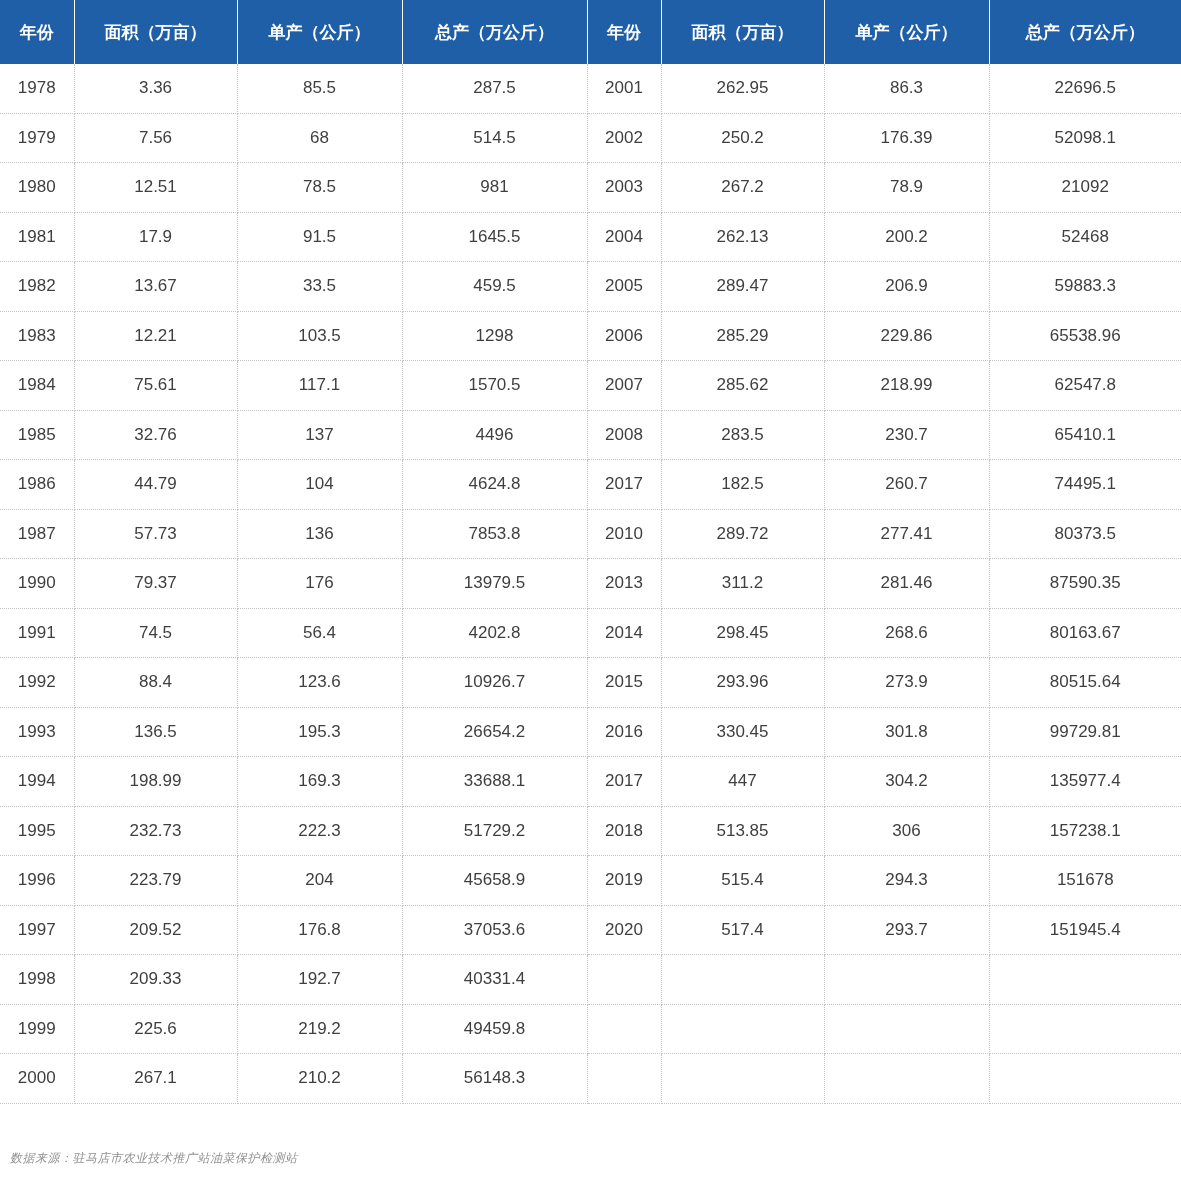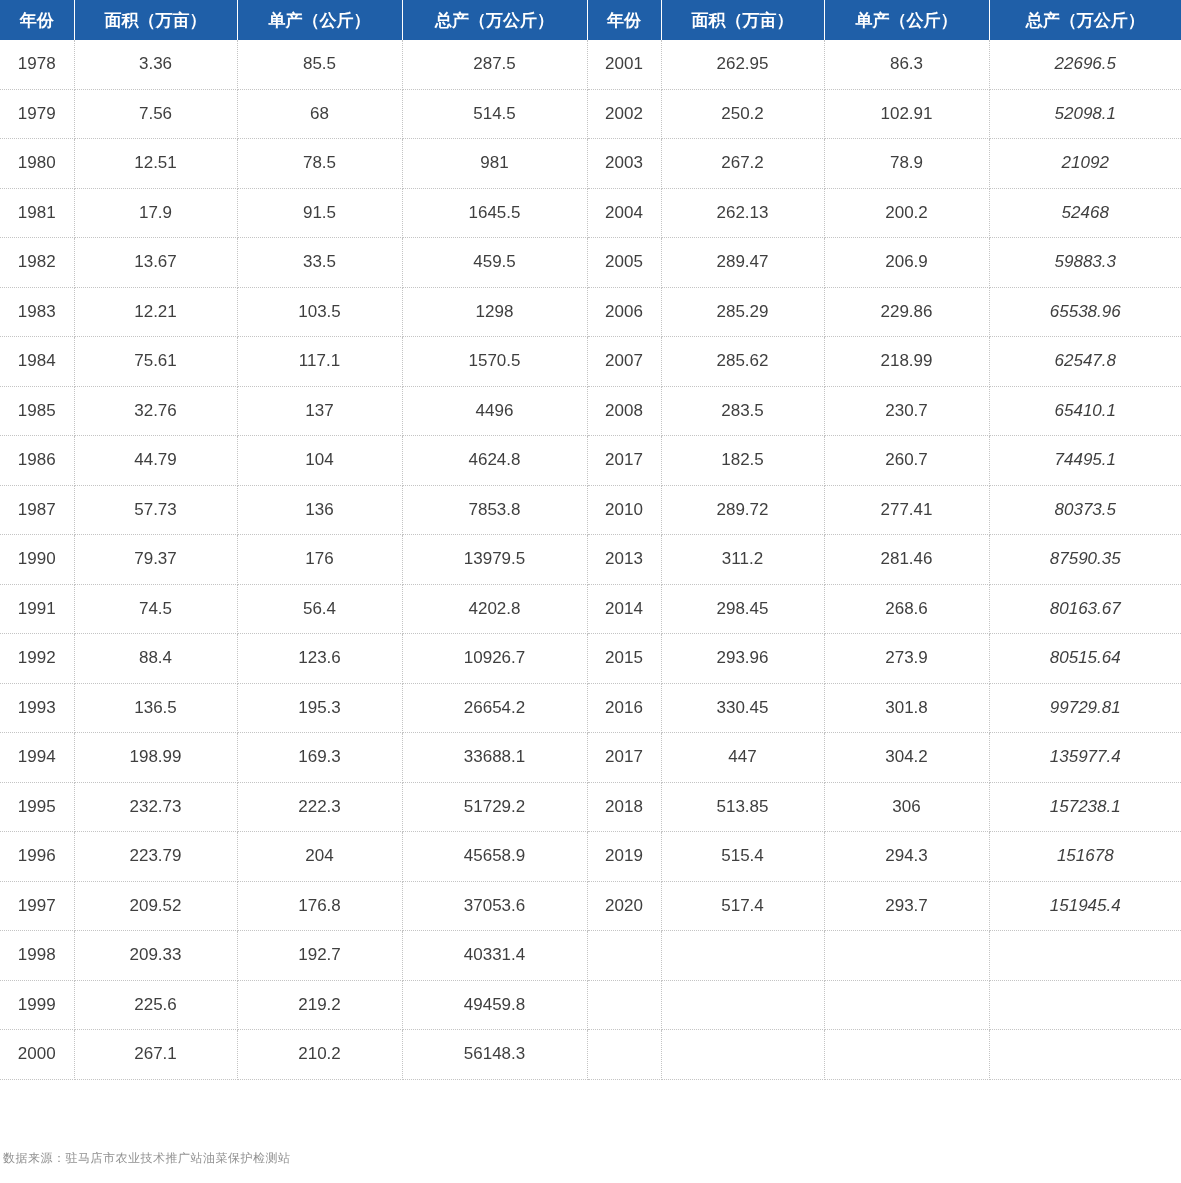--- a/index.html
+++ b/index.html
@@ -39,58 +39,59 @@
   table.data-table thead th {
     background: #1f5fa8;
     color: #ffffff;
     font-weight: bold;
     font-size: 17px;
     height: 40px;
     text-align: center;
     vertical-align: middle;
     border-right: 1px solid #ffffff;
     letter-spacing: 0px;
-    padding: 0 2px;
+    padding: 12px 2px;
     white-space: nowrap;
   }
   table.data-table thead th:last-child { border-right: none; }
 
   table.data-table tbody td {
     height: 48.5px;
     border-bottom: 1px dotted #c4c4c4;
     border-right: 1px dotted #c4c4c4;
     vertical-align: middle;
     padding: 0 14px;
     font-size: 17px;
     color: #3f3f3f;
     white-space: nowrap;
     overflow: hidden;
   }
-  table.data-table tbody tr td:last-child { border-right: none; font-style: italic; }
+  table.data-table tbody tr td:last-child { border-right: none; }
   table.data-table tbody tr:last-child td { border-bottom: 1px dotted #c4c4c4; }
 
   td.year-cell {
     text-align: center;
     padding-left: 10px;
   }
   td.num-cell {
     text-align: center;
   }
   td.empty-cell {
     border-right: 1px dotted #c4c4c4;
   }
 
   .source-note {
     position: absolute;
-    left: 3px;
+    left: 10px;
     top: 1150px;
     font-size: 12px;
     color: #7d7d7d;
     letter-spacing: 0.5px;
     opacity: 0.85;
+    font-style: italic;
   }
 </style>
 </head>
 <body>
 
 <div class="sheet">
 
   <table class="data-table">
     <colgroup>
       <col class="c-year">
@@ -125,21 +126,21 @@
           <td class="num-cell">86.3</td>
           <td class="num-cell">22696.5</td>
         </tr>
         <tr>
           <td class="year-cell">1979</td>
           <td class="num-cell">7.56</td>
           <td class="num-cell">68</td>
           <td class="num-cell">514.5</td>
           <td class="year-cell">2002</td>
           <td class="num-cell">250.2</td>
-          <td class="num-cell">102.91</td>
+          <td class="num-cell">176.39</td>
           <td class="num-cell">52098.1</td>
         </tr>
         <tr>
           <td class="year-cell">1980</td>
           <td class="num-cell">12.51</td>
           <td class="num-cell">78.5</td>
           <td class="num-cell">981</td>
           <td class="year-cell">2003</td>
           <td class="num-cell">267.2</td>
           <td class="num-cell">78.9</td>

